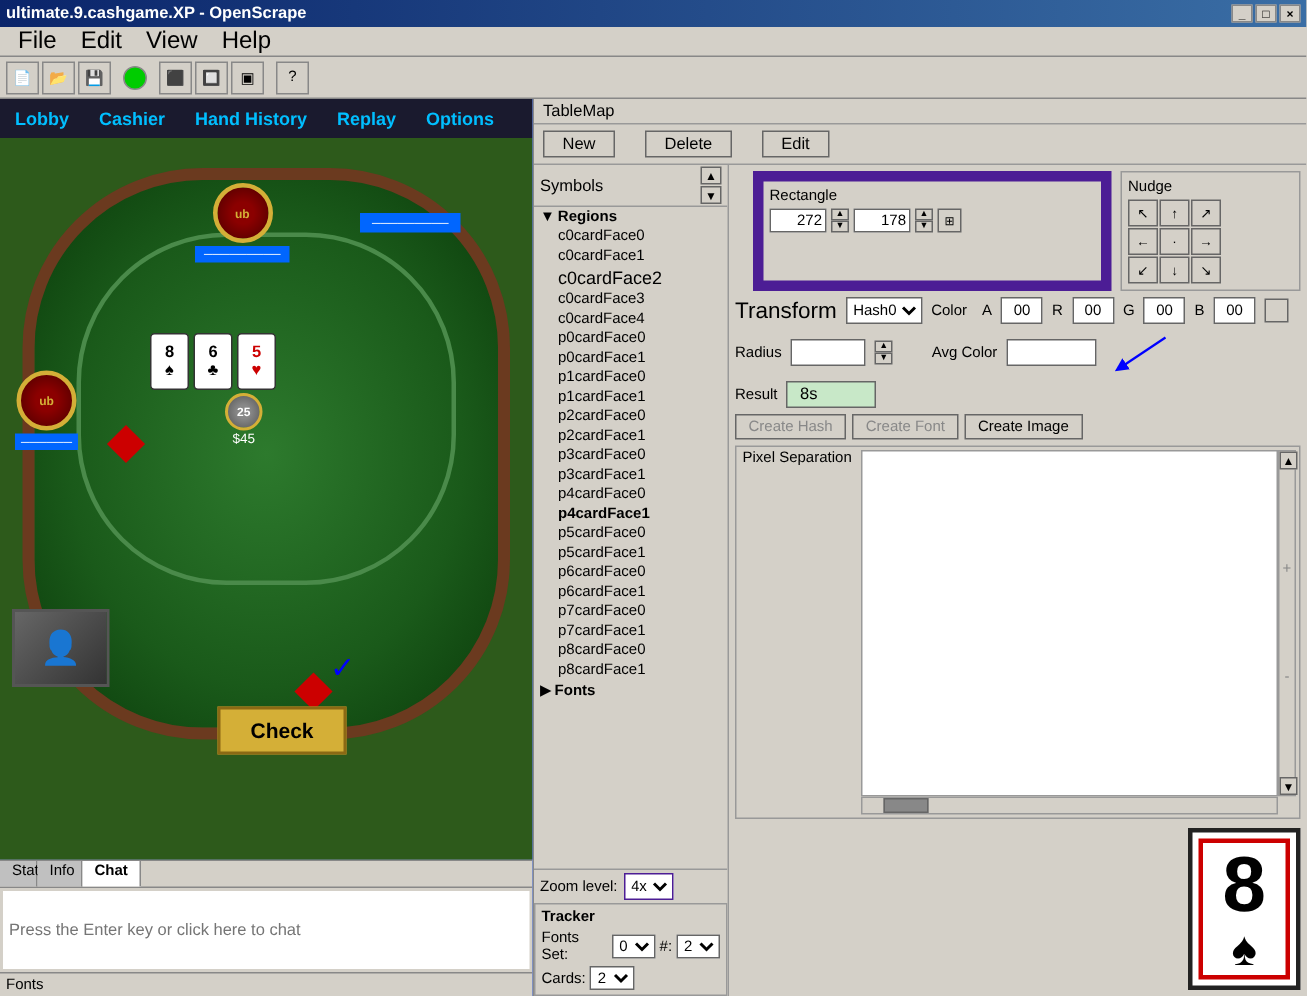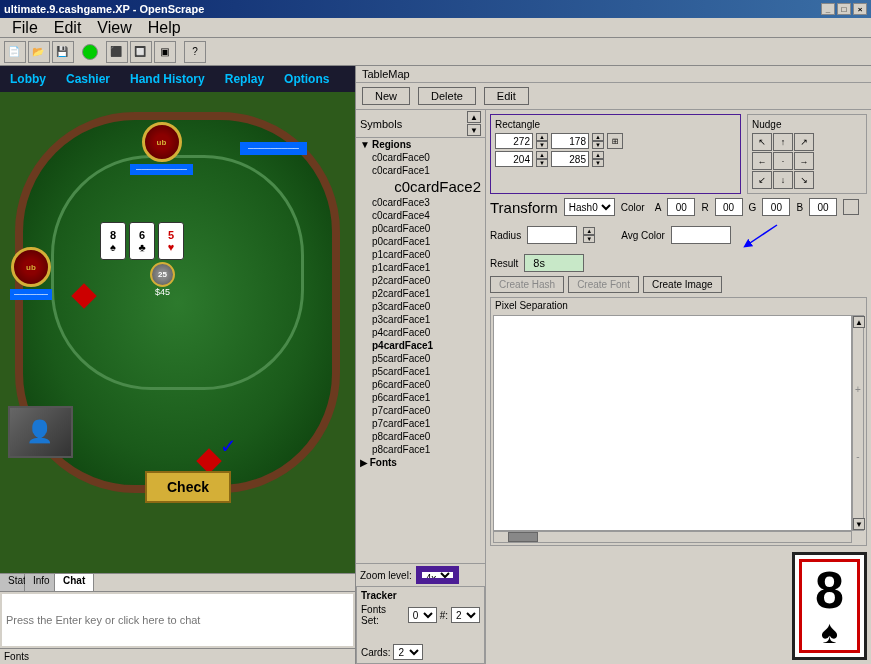--- a/index.html
+++ b/index.html
@@ -157,21 +157,21 @@
     </div>
 
     <div style="background:#d4d0c8; height:16px; display:flex; align-items:center; padding:0 4px; font-size:10px; border-top:1px solid #888;">
       <span>Fonts</span>
     </div>
   </div>
 
   <div class="right-panel">
     <div style="background:#d4d0c8; padding:2px 6px; font-size:11px; border-bottom:1px solid #999;">TableMap</div>
 
-    <div style="display:flex; gap:8px; padding:4px 6px; border-bottom:1px solid #999;">
+    <div style="display:flex; gap:20px; padding:4px 6px; border-bottom:1px solid #999;">
       <button style="background:#d4d0c8; border:1px solid #666; padding:2px 12px; font-size:11px; cursor:pointer;">New</button>
       <button style="background:#d4d0c8; border:1px solid #666; padding:2px 12px; font-size:11px; cursor:pointer;">Delete</button>
       <button style="background:#d4d0c8; border:1px solid #666; padding:2px 12px; font-size:11px; cursor:pointer;">Edit</button>
     </div>
 
     <div style="display:flex; flex:1; overflow:hidden; height:calc(100% - 60px);">
 
       <div style="width:130px; border-right:1px solid #999; display:flex; flex-direction:column; overflow:hidden;">
         <div style="display:flex; align-items:center; justify-content:space-between; padding:1px 4px; border-bottom:1px solid #999; background:#d4d0c8;">
           <span>Symbols</span>
@@ -182,21 +182,21 @@
         </div>
         <div style="overflow-y:auto; overflow-x:hidden; flex:1;">
 
           <div style="display:flex; align-items:center; gap:2px; padding:1px 4px; font-size:10px; cursor:pointer;">
             <span>▼</span>
             <span style="font-weight:bold;">Regions</span>
           </div>
           <div style="padding-left:12px;">
             <div style="padding:1px 4px; font-size:10px; cursor:pointer;">c0cardFace0</div>
             <div style="padding:1px 4px; font-size:10px; cursor:pointer;">c0cardFace1</div>
-            <div style="padding:1px 4px; font-size:15px; cursor:pointer;text-align:right;">c0cardFace2</div>
+            <div style="padding:1px 4px; font-size:12px; cursor:pointer;">c0cardFace2</div>
             <div style="padding:1px 4px; font-size:10px; cursor:pointer;">c0cardFace3</div>
             <div style="padding:1px 4px; font-size:10px; cursor:pointer;">c0cardFace4</div>
             <div style="padding:1px 4px; font-size:10px; cursor:pointer;">p0cardFace0</div>
             <div style="padding:1px 4px; font-size:10px; cursor:pointer;">p0cardFace1</div>
             <div style="padding:1px 4px; font-size:10px; cursor:pointer;">p1cardFace0</div>
             <div style="padding:1px 4px; font-size:10px; cursor:pointer;">p1cardFace1</div>
             <div style="padding:1px 4px; font-size:10px; cursor:pointer;">p2cardFace0</div>
             <div style="padding:1px 4px; font-size:10px; cursor:pointer;">p2cardFace1</div>
             <div style="padding:1px 4px; font-size:10px; cursor:pointer;">p3cardFace0</div>
             <div style="padding:1px 4px; font-size:10px; cursor:pointer;">p3cardFace1</div>
@@ -213,28 +213,28 @@
           </div>
 
           <div style="display:flex; align-items:center; gap:2px; padding:1px 4px; font-size:10px; cursor:pointer;">
             <span>▶</span>
             <span style="font-weight:bold;">Fonts</span>
           </div>
         </div>
 
         <div style="display:flex; align-items:center; gap:4px; padding:2px 4px; border-top:1px solid #999; background:#d4d0c8;">
           <span style="font-size:10px;">Zoom level:</span>
-          <select style="height:18px; font-size:10px; border:6px solid #4c1d95; background:white;">
+          <select style="height:18px; font-size:10px; border:1px solid #4c1d95; background:white;">
             <option>4x</option>
           </select>
         </div>
 
         <div style="border:1px solid #999; padding:3px 4px; background:#d4d0c8;">
           <div style="font-size:10px; margin-bottom:3px; font-weight:bold;">Tracker</div>
-          <div style="display:flex; align-items:center; gap:3px; margin-bottom:18px;">
+          <div style="display:flex; align-items:center; gap:3px; margin-bottom:2px;">
             <span style="font-size:10px;">Fonts Set:</span>
             <select style="height:16px; font-size:10px; border:1px solid #666; background:white; width:30px;">
               <option>0</option>
             </select>
             <span style="font-size:10px;">#:</span>
             <select style="height:16px; font-size:10px; border:1px solid #666; background:white; width:30px;">
               <option>2</option>
             </select>
           </div>
           <div style="display:flex; align-items:center; gap:3px;">
@@ -243,46 +243,34 @@
               <option>2</option>
             </select>
           </div>
         </div>
       </div>
 
       <div style="flex:1; display:flex; flex-direction:column; padding:4px; gap:4px; overflow:hidden;">
 
         <div style="display:flex; gap:6px;">
 
-          <div style="border:1px solid #4c1d95; padding:4px; flex:1;">
+          <div style="border:7px solid #4c1d95; padding:4px; flex:1;margin-left:12px;">
             <div style="font-size:10px; margin-bottom:3px;">Rectangle</div>
             <div style="display:flex; align-items:center; gap:3px; margin-bottom:2px;">
               <input type="text" style="width: 38px; height: 16px; border: 1px solid rgb(102, 102, 102); font-size: 10px; text-align: right; padding: 0px 2px; background: white;" value="272">
               <div style="display:flex; flex-direction:column;">
                 <div style="width:12px; height:8px; background:#d4d0c8; border:1px solid #666; font-size:6px; display:flex; align-items:center; justify-content:center; cursor:pointer;">▲</div>
                 <div style="width:12px; height:8px; background:#d4d0c8; border:1px solid #666; font-size:6px; display:flex; align-items:center; justify-content:center; cursor:pointer;">▼</div>
               </div>
               <input type="text" style="width: 38px; height: 16px; border: 1px solid rgb(102, 102, 102); font-size: 10px; text-align: right; padding: 0px 2px; background: white;" value="178">
               <div style="display:flex; flex-direction:column;">
                 <div style="width:12px; height:8px; background:#d4d0c8; border:1px solid #666; font-size:6px; display:flex; align-items:center; justify-content:center; cursor:pointer;">▲</div>
                 <div style="width:12px; height:8px; background:#d4d0c8; border:1px solid #666; font-size:6px; display:flex; align-items:center; justify-content:center; cursor:pointer;">▼</div>
               </div>
               <div style="width:16px; height:16px; background:#d4d0c8; border:1px solid #666; display:flex; align-items:center; justify-content:center; font-size:8px; cursor:pointer;">⊞</div>
-            </div>
-            <div style="display:flex; align-items:center; gap:3px;">
-              <input type="text" style="width: 38px; height: 16px; border: 1px solid rgb(102, 102, 102); font-size: 10px; text-align: right; padding: 0px 2px; background: white;" value="204">
-              <div style="display:flex; flex-direction:column;">
-                <div style="width:12px; height:8px; background:#d4d0c8; border:1px solid #666; font-size:6px; display:flex; align-items:center; justify-content:center; cursor:pointer;">▲</div>
-                <div style="width:12px; height:8px; background:#d4d0c8; border:1px solid #666; font-size:6px; display:flex; align-items:center; justify-content:center; cursor:pointer;">▼</div>
-              </div>
-              <input type="text" style="width: 38px; height: 16px; border: 1px solid rgb(102, 102, 102); font-size: 10px; text-align: right; padding: 0px 2px; background: white;" value="285">
-              <div style="display:flex; flex-direction:column;">
-                <div style="width:12px; height:8px; background:#d4d0c8; border:1px solid #666; font-size:6px; display:flex; align-items:center; justify-content:center; cursor:pointer;">▲</div>
-                <div style="width:12px; height:8px; background:#d4d0c8; border:1px solid #666; font-size:6px; display:flex; align-items:center; justify-content:center; cursor:pointer;">▼</div>
-              </div>
             </div>
           </div>
 
           <div style="border:1px solid #999; padding:4px; width:120px;">
             <div style="font-size:10px; margin-bottom:3px;">Nudge</div>
 
             <div style="display:grid; grid-template-columns: repeat(3, 20px); gap:1px; margin-bottom:1px;">
               <div style="width:20px; height:18px; background:#d4d0c8; border:1px solid #666; font-size:9px; display:flex; align-items:center; justify-content:center; cursor:pointer;">↖</div>
               <div style="width:20px; height:18px; background:#d4d0c8; border:1px solid #666; font-size:9px; display:flex; align-items:center; justify-content:center; cursor:pointer;">↑</div>
               <div style="width:20px; height:18px; background:#d4d0c8; border:1px solid #666; font-size:9px; display:flex; align-items:center; justify-content:center; cursor:pointer;">↗</div>
@@ -341,21 +329,21 @@
           <span style="font-size:10px;">Result</span>
           <div style="background:#c8e8c8; border:1px solid #666; padding:1px 8px; font-size:11px; min-width:60px; height:18px; display:flex; align-items:center;">8s</div>
         </div>
 
         <div style="display:flex; gap:4px;">
           <button style="background:#d4d0c8; border:1px solid #666; padding:2px 8px; font-size:10px; cursor:pointer; color:#888;">Create Hash</button>
           <button style="background:#d4d0c8; border:1px solid #666; padding:2px 8px; font-size:10px; cursor:pointer; color:#888;">Create Font</button>
           <button style="background:#d4d0c8; border:1px solid #666; padding:2px 8px; font-size:10px; cursor:pointer;">Create Image</button>
         </div>
 
-        <div style="border:1px solid #999; flex:1; display:flex; flex-direction:column; min-height:80px;">
+        <div style="border:1px solid #999; flex:1; display:flex; flex-direction:row; min-height:80px;">
           <div style="font-size:10px; padding:2px 4px;">Pixel Separation</div>
           <div style="flex:1; position:relative; margin:2px;">
             <div style="position:absolute; top:0; left:0; right:12px; bottom:12px; background:white; border:1px solid #999;"></div>
 
             <div style="position:absolute; right:0; top:0; bottom:12px; width:12px; background:#d4d0c8; border:1px solid #999; display:flex; flex-direction:column; justify-content:space-between;">
               <div style="width:12px; height:12px; background:#d4d0c8; border:1px solid #666; font-size:8px; display:flex; align-items:center; justify-content:center; cursor:pointer;">▲</div>
               <div style="font-size:10px; text-align:center; color:#888;">+</div>
               <div style="font-size:10px; text-align:center; color:#888;">-</div>
               <div style="width:12px; height:12px; background:#d4d0c8; border:1px solid #666; font-size:8px; display:flex; align-items:center; justify-content:center; cursor:pointer;">▼</div>
             </div>

